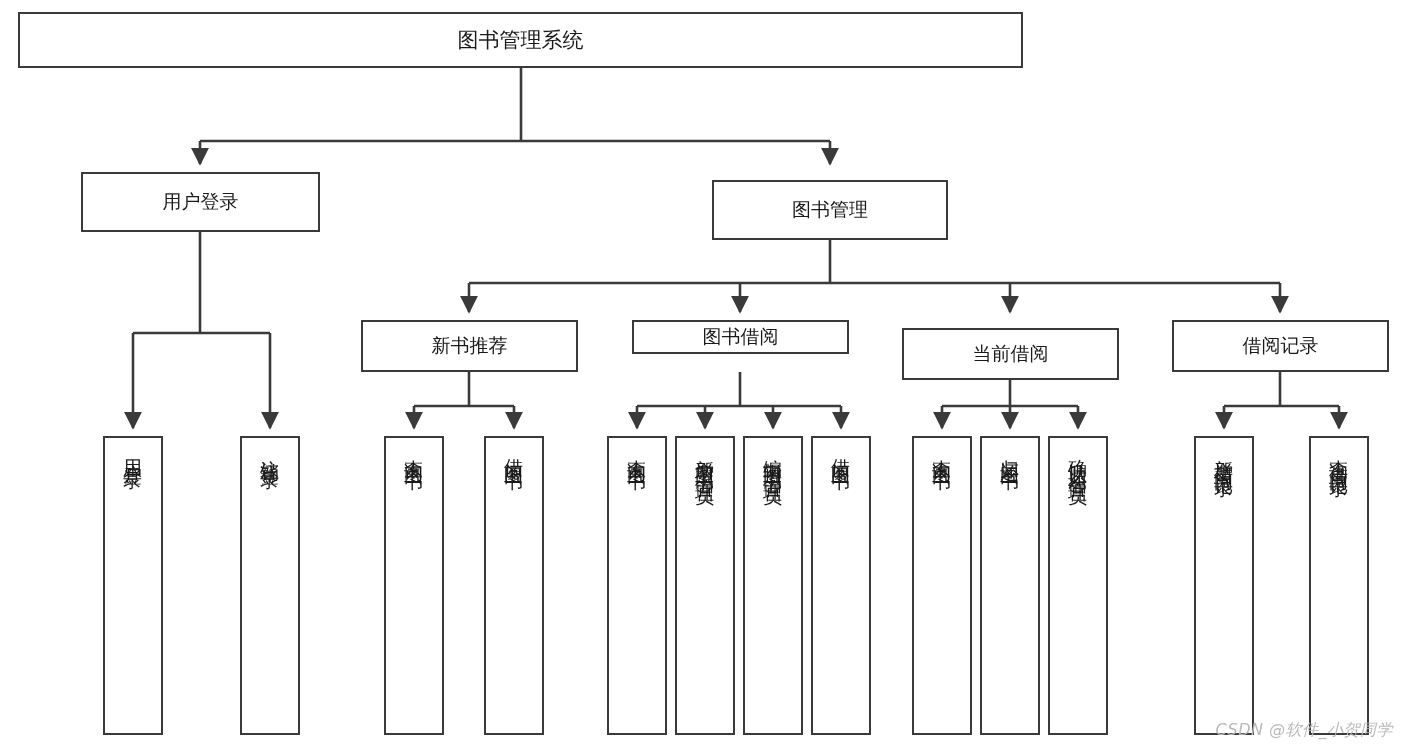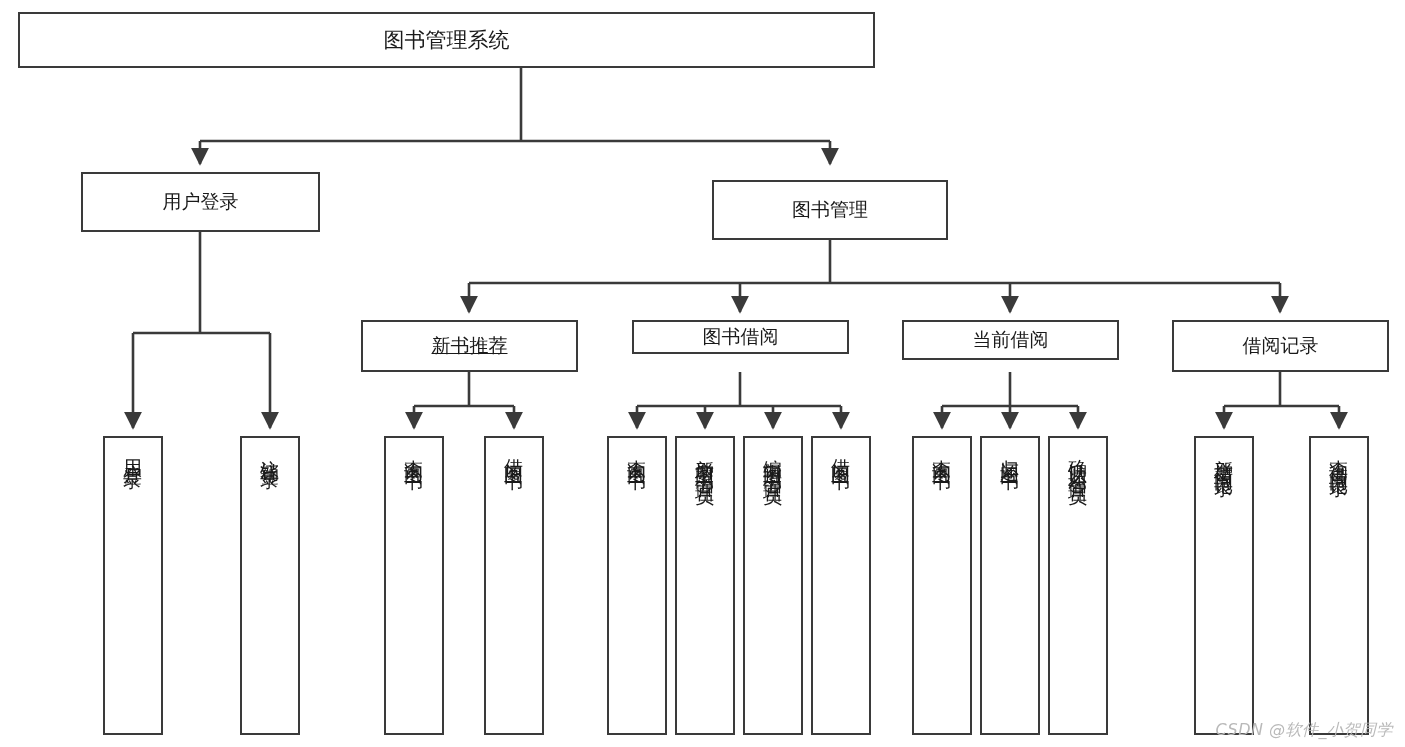--- a/index.html
+++ b/index.html
@@ -116,38 +116,38 @@
       <path d="M 1010 406 L 1010 428" marker-end="url(#arrow)"></path>
       <path d="M 1078 406 L 1078 428" marker-end="url(#arrow)"></path>
 
       <path d="M 1280 372 L 1280 406"></path>
       <path d="M 1224 406 L 1339 406"></path>
       <path d="M 1224 406 L 1224 428" marker-end="url(#arrow)"></path>
       <path d="M 1339 406 L 1339 428" marker-end="url(#arrow)"></path>
     </g>
   </svg>
 
-  <div class="node root" style="left:18px; top:12px; width:857px; height:56px;">
+  <div class="node root" style="left:18px; top:12px; width:1005px; height:56px;">
     <span>图书管理系统</span>
   </div>
 
   <div class="node level1" style="left:81px; top:172px; width:239px; height:60px;">
     <span>用户登录</span>
   </div>
   <div class="node level1" style="left:712px; top:180px; width:236px; height:60px;">
     <span>图书管理</span>
   </div>
 
-  <div class="node level2" style="left:361px; top:320px; width:217px; height:52px;text-decoration:underline;">
+  <div class="node level2" style="left:361px; top:320px; width:217px; height:52px;">
     <span>新书推荐</span>
   </div>
   <div class="node level2" style="left:632px; top:320px; width:217px; height:34px;">
     <span>图书借阅</span>
   </div>
-  <div class="node level2" style="left:902px; top:320px; width:217px; height:40px;">
+  <div class="node level2" style="left:902px; top:328px; width:217px; height:52px;">
     <span>当前借阅</span>
   </div>
   <div class="node level2" style="left:1172px; top:320px; width:217px; height:52px;">
     <span>借阅记录</span>
   </div>
 
   <div class="node leaf" style="left:103px; top:436px; width:60px; height:299px;">
     <span class="vtext">用户登录</span>
   </div>
   <div class="node leaf" style="left:240px; top:436px; width:60px; height:299px;">

